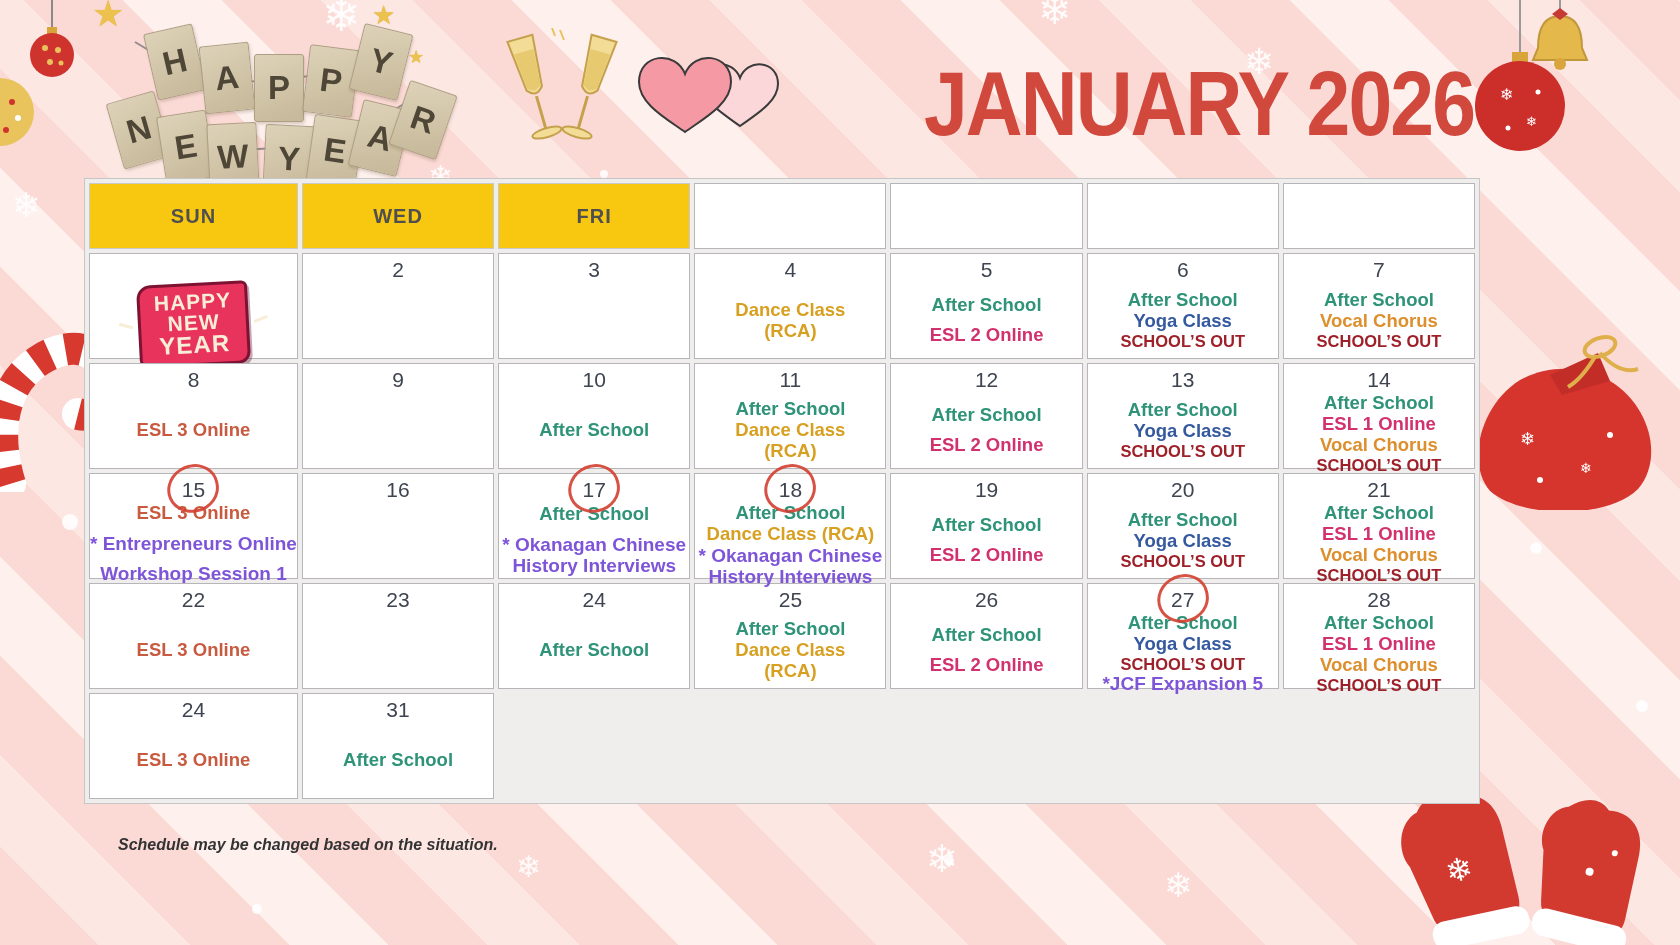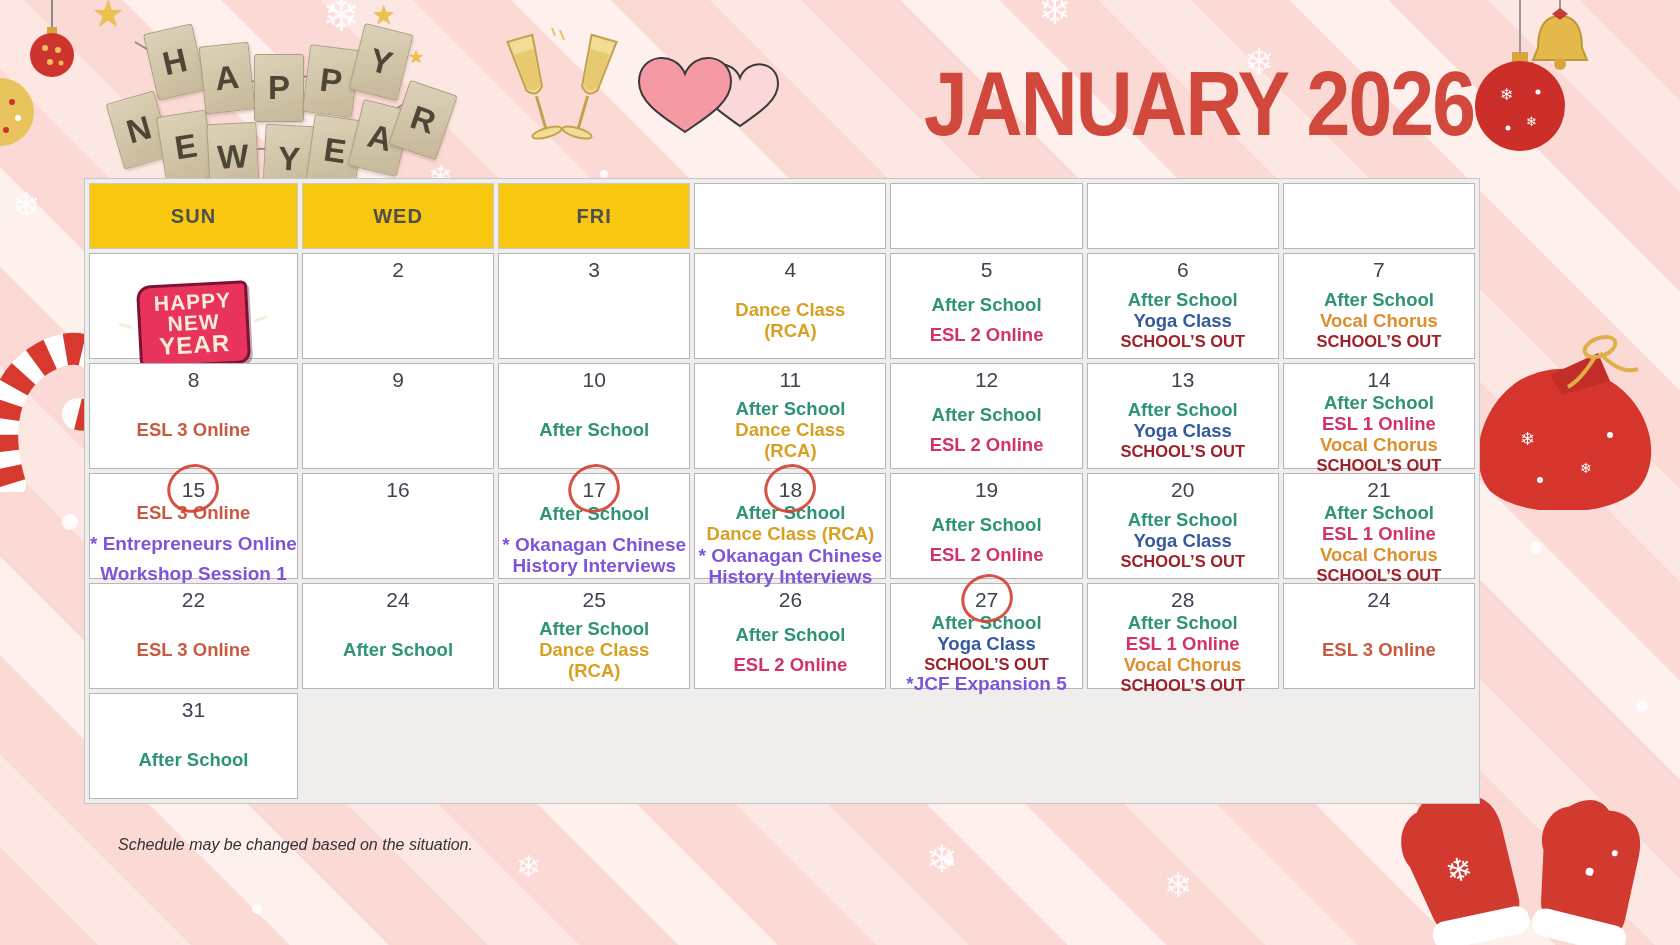--- a/index.html
+++ b/index.html
@@ -48,21 +48,21 @@
   
   .hny-sticker{transform:rotate(-3deg);background:#e8345c;border:3px solid #7e1233;
     border-radius:14px 6px 12px 8px;padding:5px 14px 6px;text-align:center;color:#f8edd6;
     font-weight:800;letter-spacing:1px;box-shadow:2px 3px 0 rgba(90,10,40,.35);position:relative;}
   .hny-sticker div{line-height:1.0;}
   .st-l0{font-size:21px;} .st-l1{font-size:21px;} .st-l2{font-size:24px;}
   .hny-sticker::before,.hny-sticker::after{content:"";position:absolute;width:14px;height:3px;background:#f8edd6;top:46%;}
   .hny-sticker::before{left:-22px;transform:rotate(18deg);}
   .hny-sticker::after{right:-22px;transform:rotate(-18deg);}
 
-  #footer-note{position:absolute;left:118px;top:836px;font-size:16px;font-style:italic;font-weight:400;color:#333;}
+  #footer-note{position:absolute;left:118px;top:836px;font-size:16px;font-style:italic;font-weight:700;color:#333;}
 </style>
 </head>
 <body>
 
 <div id="page">
 
   <div id="sparkles">
       <span class="snow" style="left: 322px; top: -8px; font-size: 46px;">❄</span>
       <span class="snow" style="left: 1038px; top: -10px; font-size: 40px;">❄</span>
       <span class="snow" style="left: 1244px; top: 44px; font-size: 36px;">❄</span>
@@ -357,20 +357,24 @@
           <div class="ev ev-darkred" style="color: rgb(158, 32, 41);">SCHOOL’S OUT</div>
         </div>
       </div>
       <div class="cell">
         <div class="daynum"><span>22</span></div>
         <div class="events">
           <div class="ev ev-redorange" style="color: rgb(200, 90, 64);">ESL 3 Online</div>
         </div>
       </div>
       <div class="cell">
+        <div class="daynum"><span>23</span></div>
+        <div class="events"></div>
+      </div>
+      <div class="cell">
         <div class="daynum"><span>24</span></div>
         <div class="events">
           <div class="ev ev-teal" style="color: rgb(46, 147, 119);">After School</div>
         </div>
       </div>
       <div class="cell">
         <div class="daynum"><span>25</span></div>
         <div class="events">
           <div class="ev ev-teal" style="color: rgb(46, 147, 119);">After School</div>
           <div class="ev ev-gold" style="color: rgb(215, 160, 33);">Dance Class</div>

